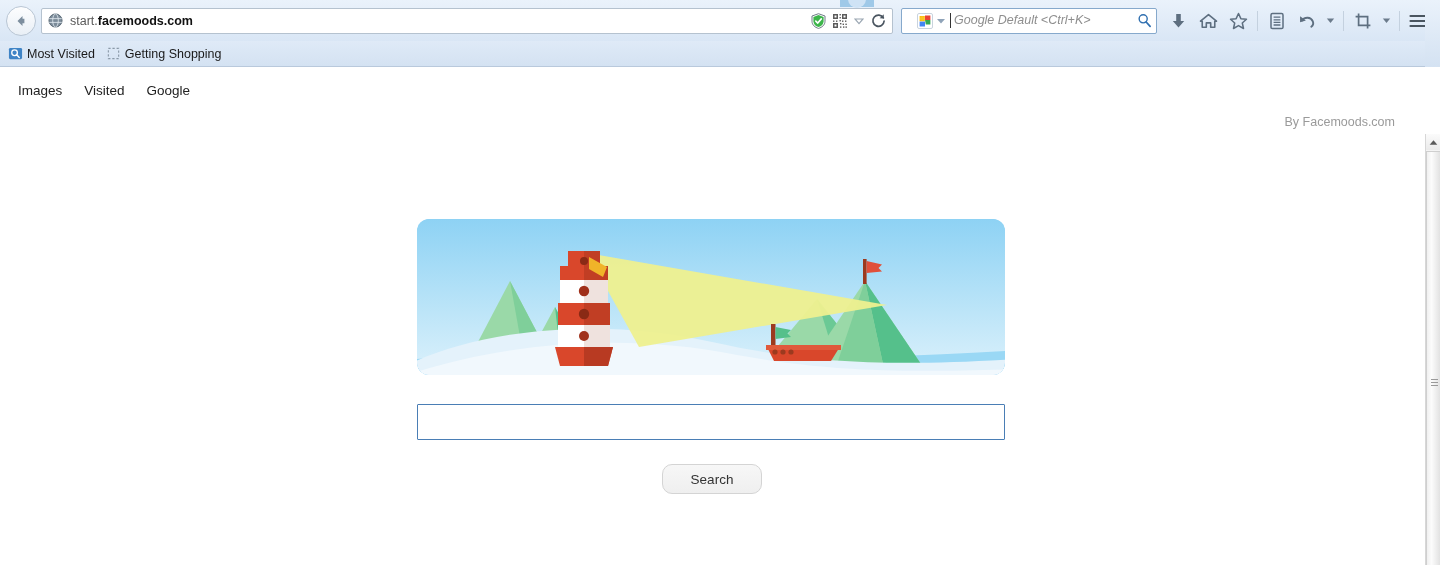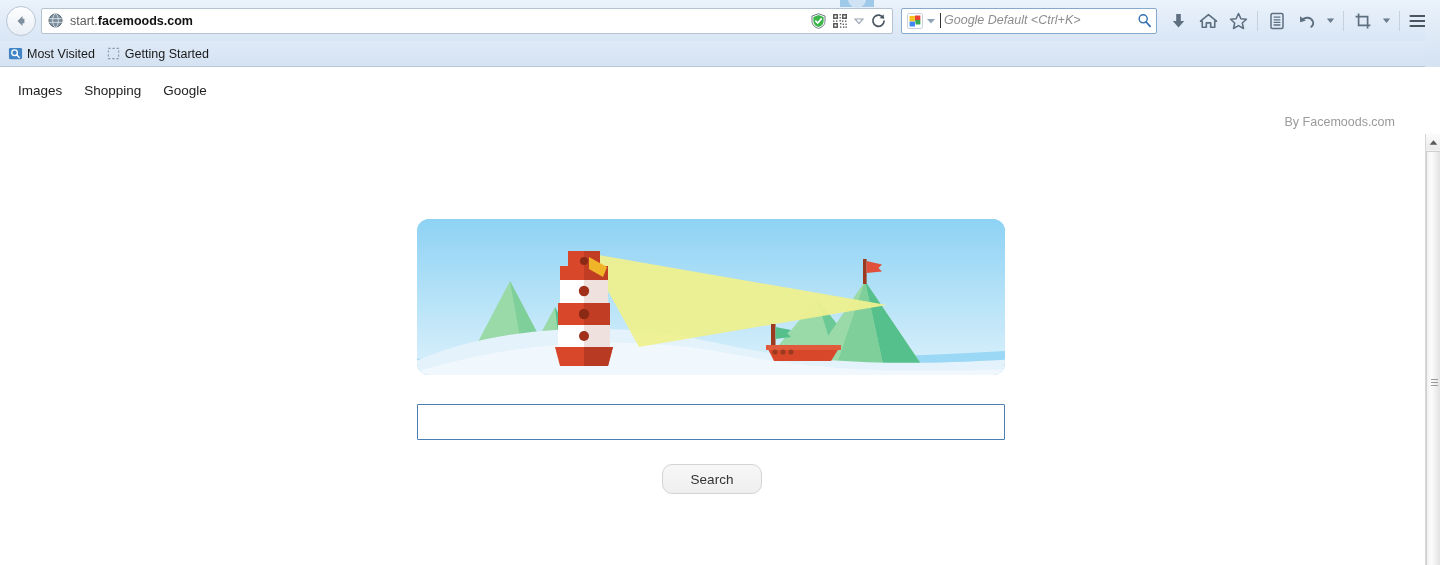--- a/index.html
+++ b/index.html
@@ -86,21 +86,21 @@
 
   #searchbar {
     flex: 0 0 256px;
     height: 26px;
     margin-left: 8px;
     background: #ffffff;
     border: 1px solid #86a9cc;
     border-radius: 2px;
     display: flex;
     align-items: center;
-    padding: 0 4px 0 5px;
+    padding: 0 4px 0 15px;
   }
   #search-engine-btn { display: flex; align-items: center; flex: 0 0 auto; }
   #search-placeholder {
     flex: 1 1 auto;
     font-size: 12.5px;
     font-style: italic;
     color: #8e8e8e;
     white-space: nowrap;
     overflow: hidden;
     border-left: 1px solid #333;
@@ -413,31 +413,31 @@
         <rect x="1" y="2" width="14" height="12" rx="1.5" fill="#3f84c6"></rect>
         <circle cx="7" cy="7.2" r="3" fill="none" stroke="#ffffff" stroke-width="1.4"></circle>
         <path d="M9.2 9.4 L12 12.2" stroke="#ffffff" stroke-width="1.5" stroke-linecap="round"></path>
       </svg>
       <span>Most Visited</span>
     </div>
     <div class="bm-item">
       <svg width="15" height="15" viewBox="0 0 16 16">
         <rect x="2.5" y="2.5" width="11" height="11" fill="none" stroke="#8a99a8" stroke-width="1.2" stroke-dasharray="2.4 2"></rect>
       </svg>
-      <span>Getting Started</span>
+      <span>Getting Shopping</span>
     </div>
   </div>
 </div>
 
 <div id="page">
   <div id="page-scroll-inner">
 
     <div id="page-nav">
       <a href="#">Images</a>
-      <a href="#">Shopping</a>
+      <a href="#">Visited</a>
       <a href="#">Google</a>
     </div>
 
     <div id="brand-credit">By Facemoods.com</div>
 
     <div id="doodle">
       <svg width="588" height="156" viewBox="0 0 588 156">
         <defs>
           <linearGradient id="skyGrad" x1="0" y1="0" x2="0" y2="1">
             <stop offset="0%" stop-color="#8ed2f4"></stop>

